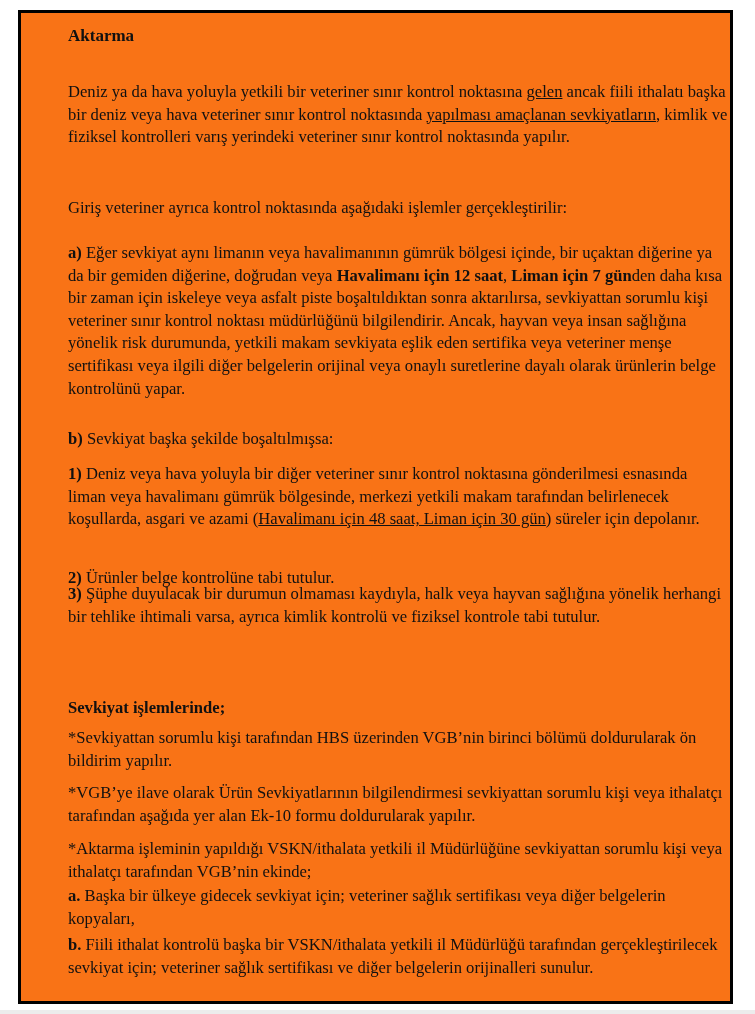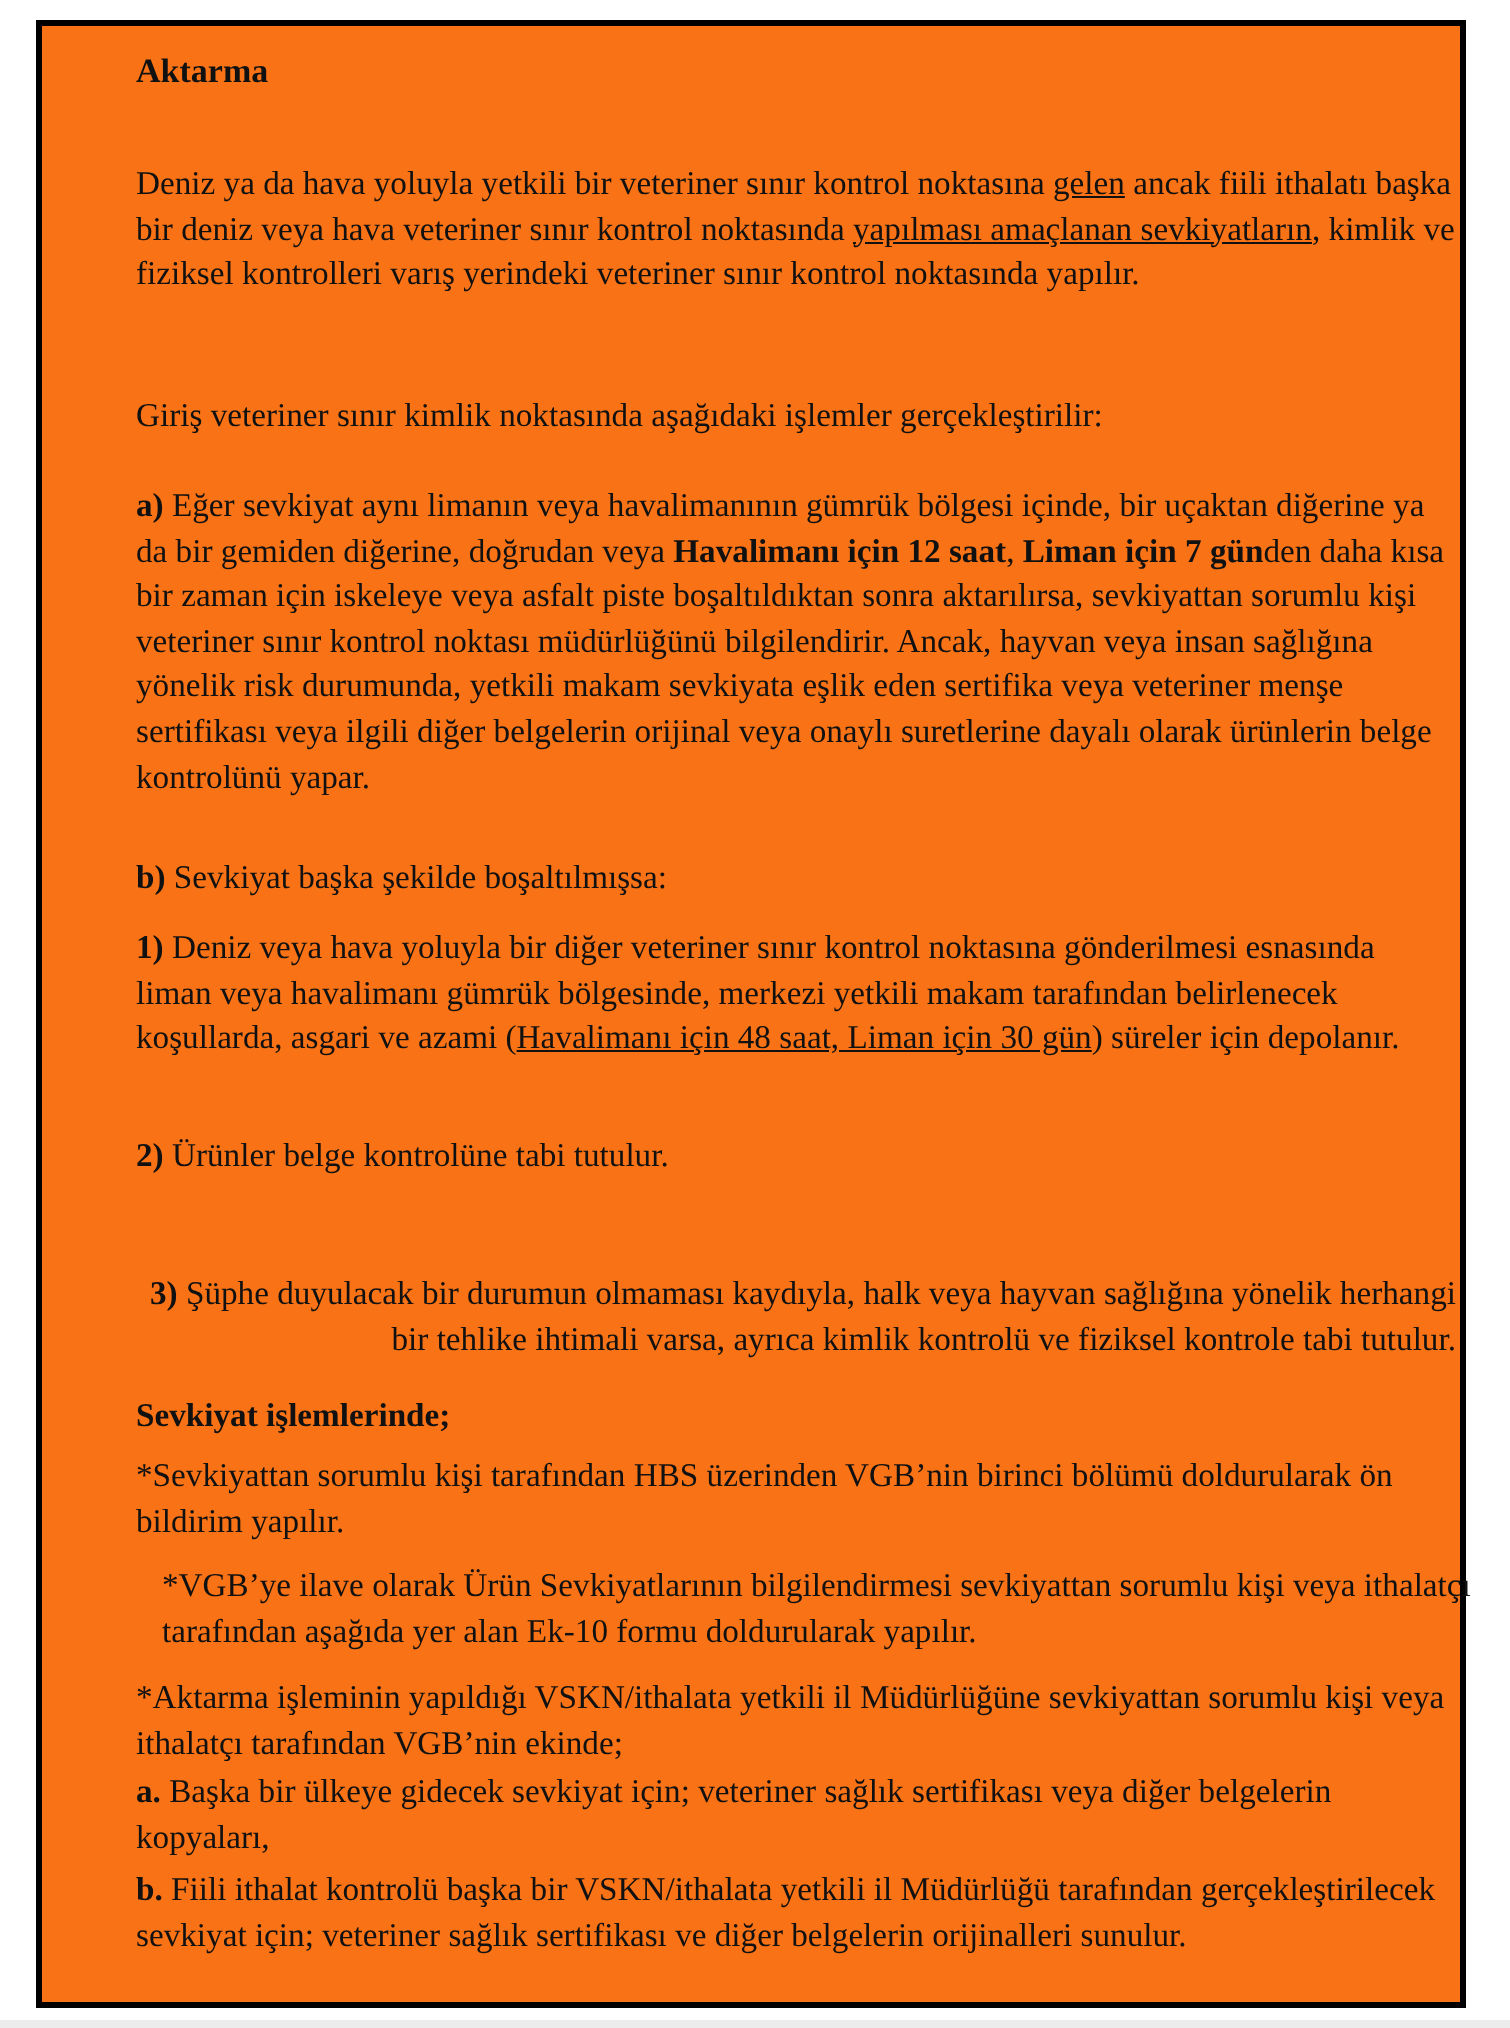--- a/index.html
+++ b/index.html
@@ -23,37 +23,37 @@
 
 <div class="bottom-strip"></div>
 
 <div class="doc-box">
   <div class="content">
 
     <h1 style="top:12px;">Aktarma</h1>
 
     <p style="top:68px;"><span>Deniz ya da hava yoluyla yetkili bir veteriner sınır kontrol noktasına </span><u>gelen</u><span> ancak fiili ithalatı başka bir deniz veya hava veteriner sınır kontrol noktasında </span><u>yapılması amaçlanan sevkiyatların</u><span>, kimlik ve fiziksel kontrolleri varış yerindeki veteriner sınır kontrol noktasında yapılır.</span></p>
 
-    <p style="top:184px;">Giriş veteriner sınır kimlik noktasında aşağıdaki işlemler gerçekleştirilir:</p>
+    <p style="top:184px;">Giriş veteriner ayrıca kontrol noktasında aşağıdaki işlemler gerçekleştirilir:</p>
 
     <p style="top:229px;"><b>a)</b><span> Eğer sevkiyat aynı limanın veya havalimanının gümrük bölgesi içinde, bir uçaktan diğerine ya da bir gemiden diğerine, doğrudan veya </span><b>Havalimanı için 12 saat</b><span>, </span><b>Liman için 7 gün</b><span>den daha kısa bir zaman için iskeleye veya asfalt piste boşaltıldıktan sonra aktarılırsa, sevkiyattan sorumlu kişi veteriner sınır kontrol noktası müdürlüğünü bilgilendirir. Ancak, hayvan veya insan sağlığına yönelik risk durumunda, yetkili makam sevkiyata eşlik eden sertifika veya veteriner menşe sertifikası veya ilgili diğer belgelerin orijinal veya onaylı suretlerine dayalı olarak ürünlerin belge kontrolünü yapar.</span></p>
 
     <p style="top:415px;"><b>b)</b><span> Sevkiyat başka şekilde boşaltılmışsa:</span></p>
 
     <p style="top:450px;"><b>1)</b><span> Deniz veya hava yoluyla bir diğer veteriner sınır kontrol noktasına gönderilmesi esnasında liman veya havalimanı gümrük bölgesinde, merkezi yetkili makam tarafından belirlenecek koşullarda, asgari ve azami (</span><u>Havalimanı için 48 saat, Liman için 30 gün</u><span>) süreler için depolanır.</span></p>
 
     <p style="top:554px;"><b>2)</b><span> Ürünler belge kontrolüne tabi tutulur.</span></p>
 
-    <p style="top:623px;text-align:right;"><b>3)</b><span> Şüphe duyulacak bir durumun olmaması kaydıyla, halk veya hayvan sağlığına yönelik herhangi bir tehlike ihtimali varsa, ayrıca kimlik kontrolü ve fiziksel kontrole tabi tutulur.</span></p>
+    <p style="top:570px;"><b>3)</b><span> Şüphe duyulacak bir durumun olmaması kaydıyla, halk veya hayvan sağlığına yönelik herhangi bir tehlike ihtimali varsa, ayrıca kimlik kontrolü ve fiziksel kontrole tabi tutulur.</span></p>
 
     <p style="top:684px;"><b>Sevkiyat işlemlerinde;</b></p>
 
     <p style="top:714px;">*Sevkiyattan sorumlu kişi tarafından HBS üzerinden VGB’nin birinci bölümü doldurularak ön bildirim yapılır.</p>
 
-    <p style="top:769px;margin-left:13px;">*VGB’ye ilave olarak Ürün Sevkiyatlarının bilgilendirmesi sevkiyattan sorumlu kişi veya ithalatçı tarafından aşağıda yer alan Ek-10 formu doldurularak yapılır.</p>
+    <p style="top:769px;">*VGB’ye ilave olarak Ürün Sevkiyatlarının bilgilendirmesi sevkiyattan sorumlu kişi veya ithalatçı tarafından aşağıda yer alan Ek-10 formu doldurularak yapılır.</p>
 
     <p style="top:825px;">*Aktarma işleminin yapıldığı VSKN/ithalata yetkili il Müdürlüğüne sevkiyattan sorumlu kişi veya ithalatçı tarafından VGB’nin ekinde;</p>
 
     <p style="top:872px;"><b>a.</b><span> Başka bir ülkeye gidecek sevkiyat için; veteriner sağlık sertifikası veya diğer belgelerin kopyaları,</span></p>
 
     <p style="top:921px;"><b>b.</b><span> Fiili ithalat kontrolü başka bir VSKN/ithalata yetkili il Müdürlüğü tarafından gerçekleştirilecek sevkiyat için; veteriner sağlık sertifikası ve diğer belgelerin orijinalleri sunulur.</span></p>
 
   </div>
 </div>
 

